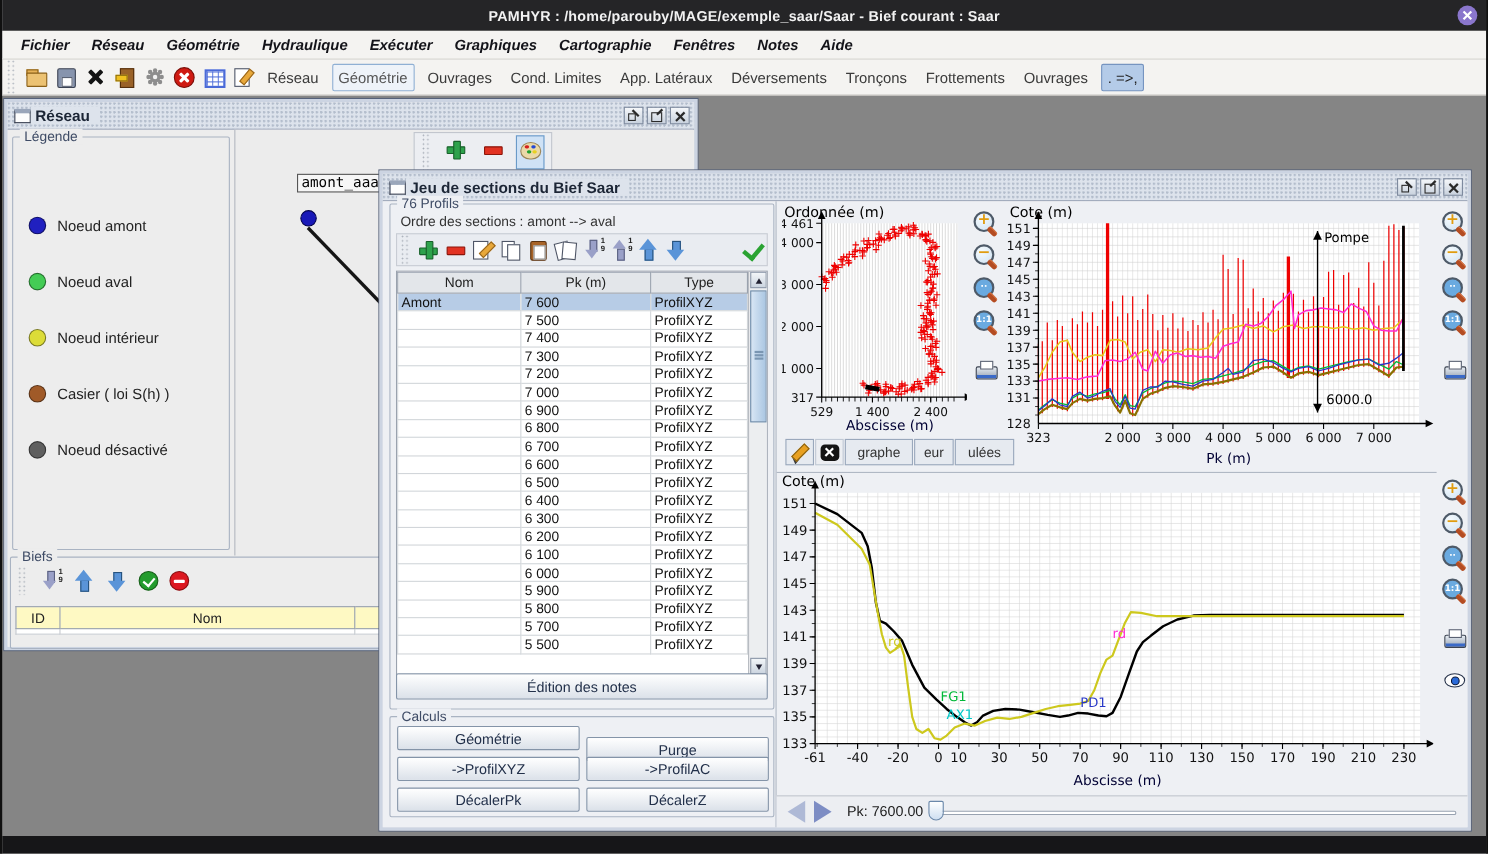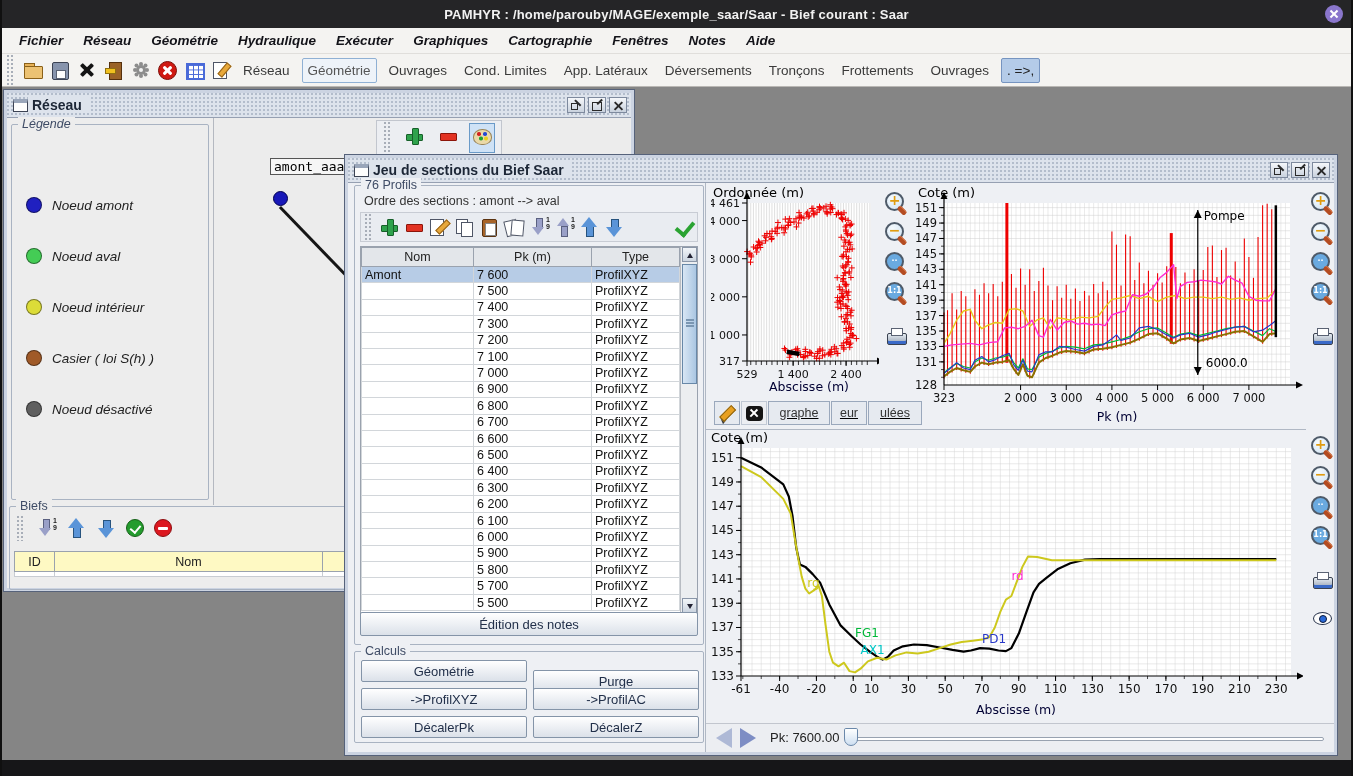--- a/index.html
+++ b/index.html
@@ -163,21 +163,21 @@
   #sb-thumb { position:absolute; left:1px; top:17px; width:15px; height:120px; border:1px solid #6888a8;
       background:linear-gradient(90deg,#d8e6f4,#aac6e2); cursor:grab; }
   #sb-thumb::before { content:""; position:absolute; left:3px; top:54px; width:8px; height:1.5px; background:#7a96b2; box-shadow:0 3px 0 #7a96b2, 0 6px 0 #7a96b2; }
   .btn { position:absolute; background:linear-gradient(#ffffff,#dbe1e9); border:1px solid #8494a8; border-radius:2px;
          font-size:13px; color:#22304a; text-align:center; cursor:pointer; display:flex; align-items:center; justify-content:center; }
   #calculs-grp { left:6px; top:468px; width:350px; height:92px; }
 
   #right-pane { position:absolute; left:357px; top:0; right:0; bottom:0; border-left:1px solid #b0b8c4; }
   .plotbox { position:absolute; }
   .zoomcol { position:absolute; width:28px; display:flex; flex-direction:column; gap:6px; align-items:center; }
-  #tabs-row { position:absolute; left:8px; top:216px; height:26px; display:flex; align-items:flex-end; gap:1px;text-decoration:underline; }
+  #tabs-row { position:absolute; left:8px; top:216px; height:26px; display:flex; align-items:flex-start; gap:1px; }
   .tabbtn { height:24px; display:flex; align-items:center; justify-content:center; background:#e6eaf0; border:1px solid #9aa8bc; font-size:12.5px; color:#333; overflow:hidden; white-space:nowrap; cursor:pointer; }
   #navbar { position:absolute; left:0; right:0; top:540px; height:29px; background:#eceef2; border-top:1px solid #c2c6ce; }
   .nav-tri { position:absolute; top:4px; width:0; height:0; border-top:10px solid transparent; border-bottom:10px solid transparent; cursor:pointer; }
   #nav-left { left:10px; border-right:16px solid #aeb9d6; }
   #nav-right { left:34px; border-left:16px solid #7d8dc4; }
   #pk-label { position:absolute; left:64px; top:6px; font-size:13px; color:#222; }
   #slider-track { position:absolute; left:140px; right:10px; top:13px; height:4px; background:#fff; border:1px solid #98a2b0; border-radius:2px; cursor:pointer; }
   #slider-thumb { position:absolute; left:138px; top:4px; width:14px; height:18px; background:linear-gradient(#feffff,#cedff1);
       border:1px solid #6a88aa; border-radius:2px 2px 8px 8px; cursor:grab; }
   svg { display:block; font-family:"DejaVu Sans", sans-serif; }
@@ -231,21 +231,21 @@
     <div class="win-tb">
       <div class="win-icon"></div>
       <span class="wtitle">Réseau</span>
       <div class="wc-group">
         <div class="wc wc-min"></div>
         <div class="wc wc-max"></div>
         <div class="wc wc-close"></div>
       </div>
     </div>
     <div class="win-body">
-      <div class="grp" id="legend-grp" style="left:4px;top:6px;width:198px;height:376px;font-style:italic;">
+      <div class="grp" id="legend-grp" style="left:4px;top:6px;width:198px;height:376px;">
         <span class="gt">Légende</span>
         <div id="legend-items">
             <div class="legend-item" style="top: 72px;">
               <span class="legend-dot" style="background: rgb(32, 32, 192);"></span>
               <span>Noeud amont</span>
             </div>
             <div class="legend-item" style="top: 123px;">
               <span class="legend-dot" style="background: rgb(68, 204, 85);"></span>
               <span>Noeud aval</span>
             </div>
@@ -366,25 +366,20 @@
                   <td>ProfilXYZ</td>
                 </tr>
                 <tr>
                   <td></td>
                   <td>7 300</td>
                   <td>ProfilXYZ</td>
                 </tr>
                 <tr>
                   <td></td>
                   <td>7 200</td>
-                  <td>ProfilXYZ</td>
-                </tr>
-                <tr>
-                  <td></td>
-                  <td>7 100</td>
                   <td>ProfilXYZ</td>
                 </tr>
                 <tr>
                   <td></td>
                   <td>7 000</td>
                   <td>ProfilXYZ</td>
                 </tr>
                 <tr>
                   <td></td>
                   <td>6 900</td>

